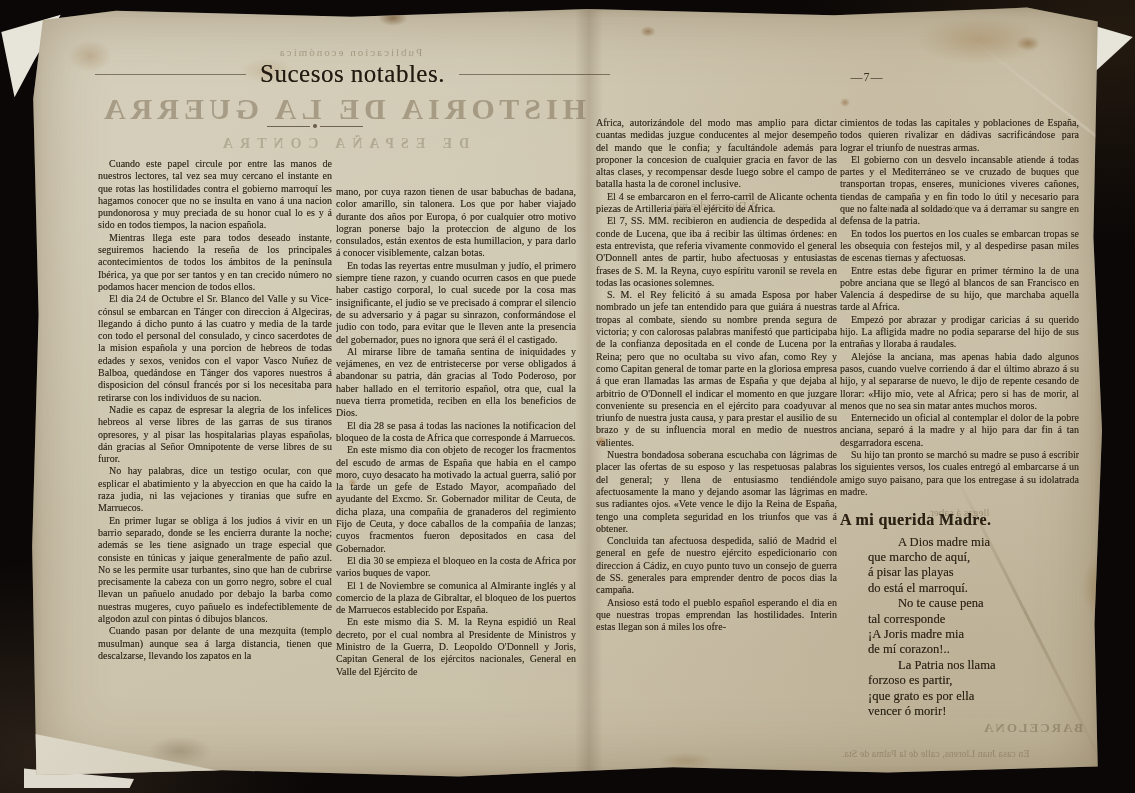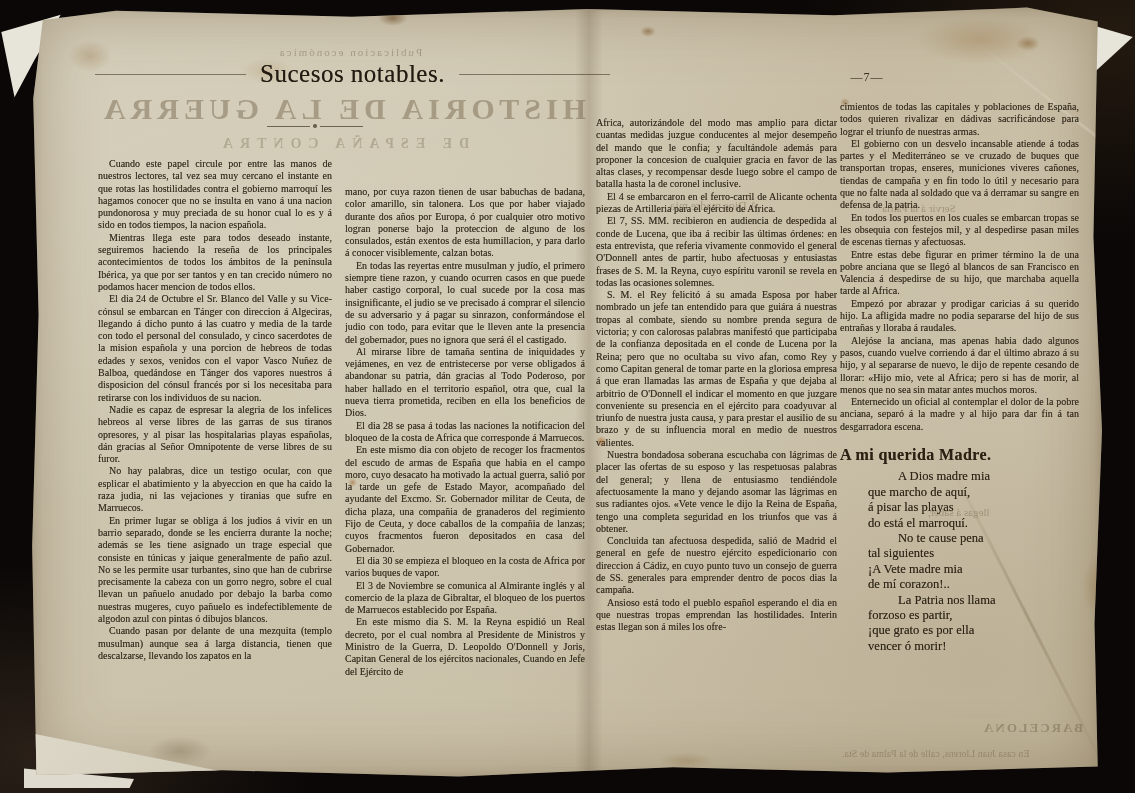--- a/index.html
+++ b/index.html
@@ -38,23 +38,23 @@
   .crease-2{left:905px;top:120px;width:300px;transform:rotate(38deg);
     background:linear-gradient(to right,transparent,rgba(255,255,245,.18),transparent);}
   .stain{position:absolute;border-radius:50%;pointer-events:none;}
   
   .col{position:absolute;font-size:10px;line-height:12.3px;text-align:justify;
     color:#342b1e;overflow:hidden;
     text-shadow:0 0 .4px rgba(52,43,30,.55);}
   .col p{margin:0;text-indent:11px;}
   .col p.noindent{text-indent:0;margin-top:33px;}
   .col-l1{left:68px;top:152px;width:234px;height:612px;}
-  .col-l2{left:315px;top:147px;width:240px;height:614px;}
+  .col-l2{left:306px;top:147px;width:240px;height:614px;}
   .col-r1{left:566px;top:78px;width:241px;height:680px;}
-  .col-r2{left:810px;top:62px;width:239px;height:692px;}
+  .col-r2{left:810px;top:78px;width:239px;height:692px;}
   .masthead{position:absolute;left:65px;top:54px;width:515px;display:flex;align-items:center;}
   .masthead .rule{flex:1;height:1px;background:rgba(60,45,25,.55);}
   .masthead h1{margin:0 14px;font-size:25px;font-weight:normal;color:#221a10;
     letter-spacing:.5px;white-space:nowrap;text-shadow:0 0 .5px rgba(30,22,12,.6);}
   .ornament{position:absolute;left:237px;top:118px;width:96px;display:flex;align-items:center;}
   .ornament .bar{flex:1;height:1px;background:rgba(55,42,24,.65);}
   .ornament .dot{width:4px;height:4px;border-radius:50%;background:rgba(55,42,24,.7);margin:0 3px;}
   .pageno{position:absolute;left:747px;top:64px;width:180px;text-align:center;
     font-size:12px;color:#3a3022;letter-spacing:1px;}
   .ghost{position:absolute;transform:scaleX(-1);color:rgba(98,82,56,.38);
@@ -126,22 +126,22 @@
     <p>En primer lugar se obliga á los judios á vivir en un barrio separado, donde se les encierra durante la noche; además se les tiene asignado un trage especial que consiste en túnicas y jaique generalmente de paño azul. No se les permite usar turbantes, sino que han de cubrirse precisamente la cabeza con un gorro negro, sobre el cual llevan un pañuelo anudado por debajo la barba como nuestras mugeres, cuyo pañuelo es indefectiblemente de algodon azul con pintas ó dibujos blancos.</p>
     <p>Cuando pasan por delante de una mezquita (templo musulman) aunque sea á larga distancia, tienen que descalzarse, llevando los zapatos en la</p>
   </div>
   <div class="col col-l2">
     <p class="noindent">mano, por cuya razon tienen de usar babuchas de badana, color amarillo, sin talonera. Los que por haber viajado durante dos años por Europa, ó por cualquier otro motivo logran ponerse bajo la proteccion de alguno de los consulados, están exentos de esta humillacion, y para darlo á conocer visiblemente, calzan botas.</p>
     <p>En todas las reyertas entre musulman y judío, el primero siempre tiene razon, y cuando ocurren casos en que puede haber castigo corporal, lo cual sucede por la cosa mas insignificante, el judio se ve precisado á comprar el silencio de su adversario y á pagar su sinrazon, conformándose el judio con todo, para evitar que le lleven ante la presencia del gobernador, pues no ignora que será él el castigado.</p>
     <p>Al mirarse libre de tamaña sentina de iniquidades y vejámenes, en vez de entristecerse por verse obligados á abandonar su patria, dán gracias al Todo Poderoso, por haber hallado en el territorio español, otra que, cual la nueva tierra prometida, reciben en ella los beneficios de Dios.</p>
     <p>El dia 28 se pasa á todas las naciones la notificacion del bloqueo de la costa de Africa que corresponde á Marruecos.</p>
     <p>En este mismo dia con objeto de recoger los fracmentos del escudo de armas de España que habia en el campo moro, cuyo desacato ha motivado la actual guerra, salió por la tarde un gefe de Estado Mayor, acompañado del ayudante del Excmo. Sr. Gobernador militar de Ceuta, de dicha plaza, una compañia de granaderos del regimiento Fijo de Ceuta, y doce caballos de la compañia de lanzas; cuyos fracmentos fueron depositados en casa del Gobernador.</p>
     <p>El dia 30 se empieza el bloqueo en la costa de Africa por varios buques de vapor.</p>
-    <p>El 3 de Noviembre se comunica al Almirante inglés y al comercio de la plaza de Gibraltar, el bloqueo de los puertos de Marruecos establecido por España.</p>
-    <p>En este mismo dia S. M. la Reyna espidió un Real decreto, por el cual nombra al Presidente de Ministros y Ministro de la Guerra, D. Leopoldo O'Donnell y Joris, Capitan General de los ejércitos nacionales, Cuando en Jefe del Ejército de</p>
+    <p>El 1 de Noviembre se comunica al Almirante inglés y al comercio de la plaza de Gibraltar, el bloqueo de los puertos de Marruecos establecido por España.</p>
+    <p>En este mismo dia S. M. la Reyna espidió un Real decreto, por el cual nombra al Presidente de Ministros y Ministro de la Guerra, D. Leopoldo O'Donnell y Joris, Capitan General de los ejércitos nacionales, General en Valle del Ejército de</p>
   </div>
 
   <div class="pageno">—7—</div>
   <div class="ghost ghost-r0">A Dios madre mia</div>
   <div class="ghost ghost-r1">Servir á la Patria</div>
   <div class="ghost ghost-r2">llegas á saber,</div>
   <div class="ghost ghost-r3">BARCELONA</div>
   <div class="ghost ghost-r4">En casa Juan Llorens, calle de la Palma de Sta.</div>
 
   <div class="col col-r1">
@@ -154,29 +154,30 @@
     <p>Ansioso está todo el pueblo español esperando el dia en que nuestras tropas emprendan las hostilidades. Interin estas llegan son á miles los ofre-</p>
   </div>
   <div class="col col-r2">
     <p class="noindent">cimientos de todas las capitales y poblaciones de España, todos quieren rivalizar en dádivas sacrificándose para lograr el triunfo de nuestras armas.</p>
     <p>El gobierno con un desvelo incansable atiende á todas partes y el Mediterráneo se ve cruzado de buques que transportan tropas, enseres, municiones viveres cañones, tiendas de campaña y en fin todo lo útil y necesario para que no falte nada al soldado que va á derramar su sangre en defensa de la patria.</p>
     <p>En todos los puertos en los cuales se embarcan tropas se les obsequia con festejos mil, y al despedirse pasan miles de escenas tiernas y afectuosas.</p>
     <p>Entre estas debe figurar en primer término la de una pobre anciana que se llegó al blancos de san Francisco en Valencia á despedirse de su hijo, que marchaba aquella tarde al Africa.</p>
     <p>Empezó por abrazar y prodigar caricias á su querido hijo. La afligida madre no podia separarse del hijo de sus entrañas y lloraba á raudales.</p>
     <p>Alejóse la anciana, mas apenas habia dado algunos pasos, cuando vuelve corriendo á dar el último abrazo á su hijo, y al separarse de nuevo, le dijo de repente cesando de llorar: «Hijo mio, vete al Africa; pero si has de morir, al menos que no sea sin matar antes muchos moros.</p>
     <p>Enternecido un oficial al contemplar el dolor de la pobre anciana, separó á la madre y al hijo para dar fin á tan desgarradora escena.</p>
+    <p>Su hijo tan pronto se marchó su madre se puso á escribir los siguientes versos, los cuales entregó al embarcarse á un amigo suyo paisano, para que los entregase á su idolatrada madre.</p>
     <h2 class="poem-title">A mi querida Madre.</h2>
     <div class="poem">
       <div>A Dios madre mia</div>
       <div>que marcho de aquí,</div>
       <div>á pisar las playas</div>
       <div>do está el marroquí.</div>
       <div>No te cause pena</div>
-      <div>tal siguientes</div>
-      <div>¡A Vete madre mia</div>
+      <div>tal corresponde</div>
+      <div>¡A Joris madre mia</div>
       <div>de mí corazon!..</div>
       <div>La Patria nos llama</div>
       <div>forzoso es partir,</div>
       <div>¡que grato es por ella</div>
       <div>vencer ó morir!</div>
     </div>
   </div>
 
   <div class="fold-wedge">
     

